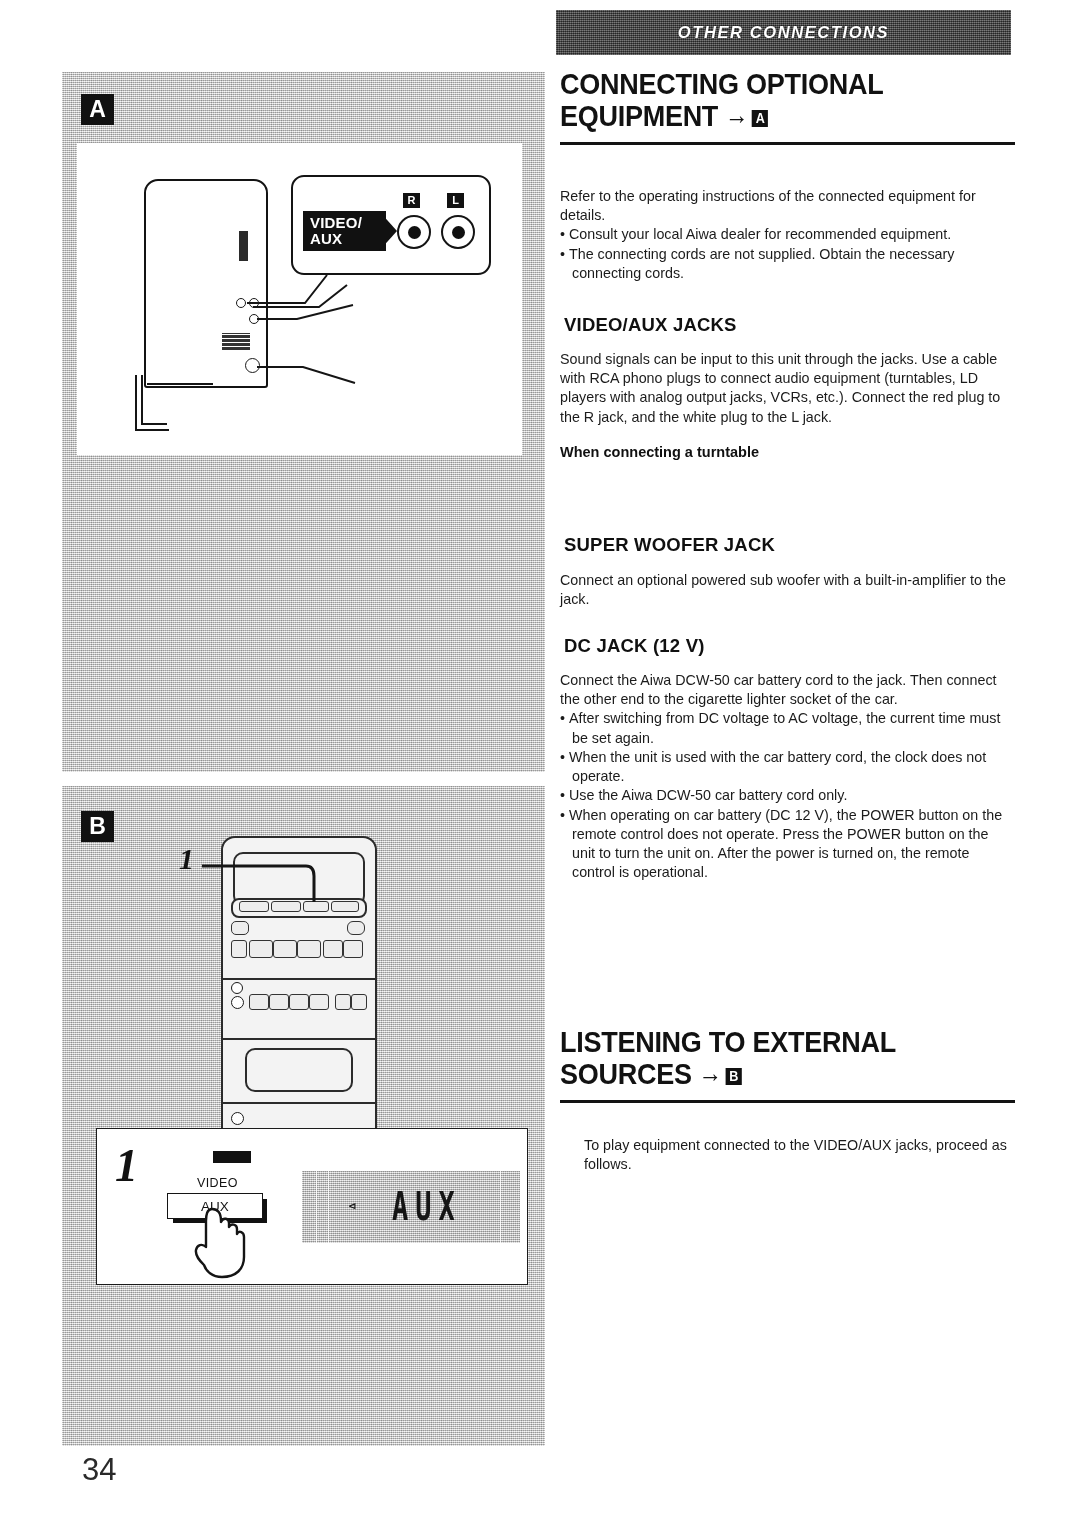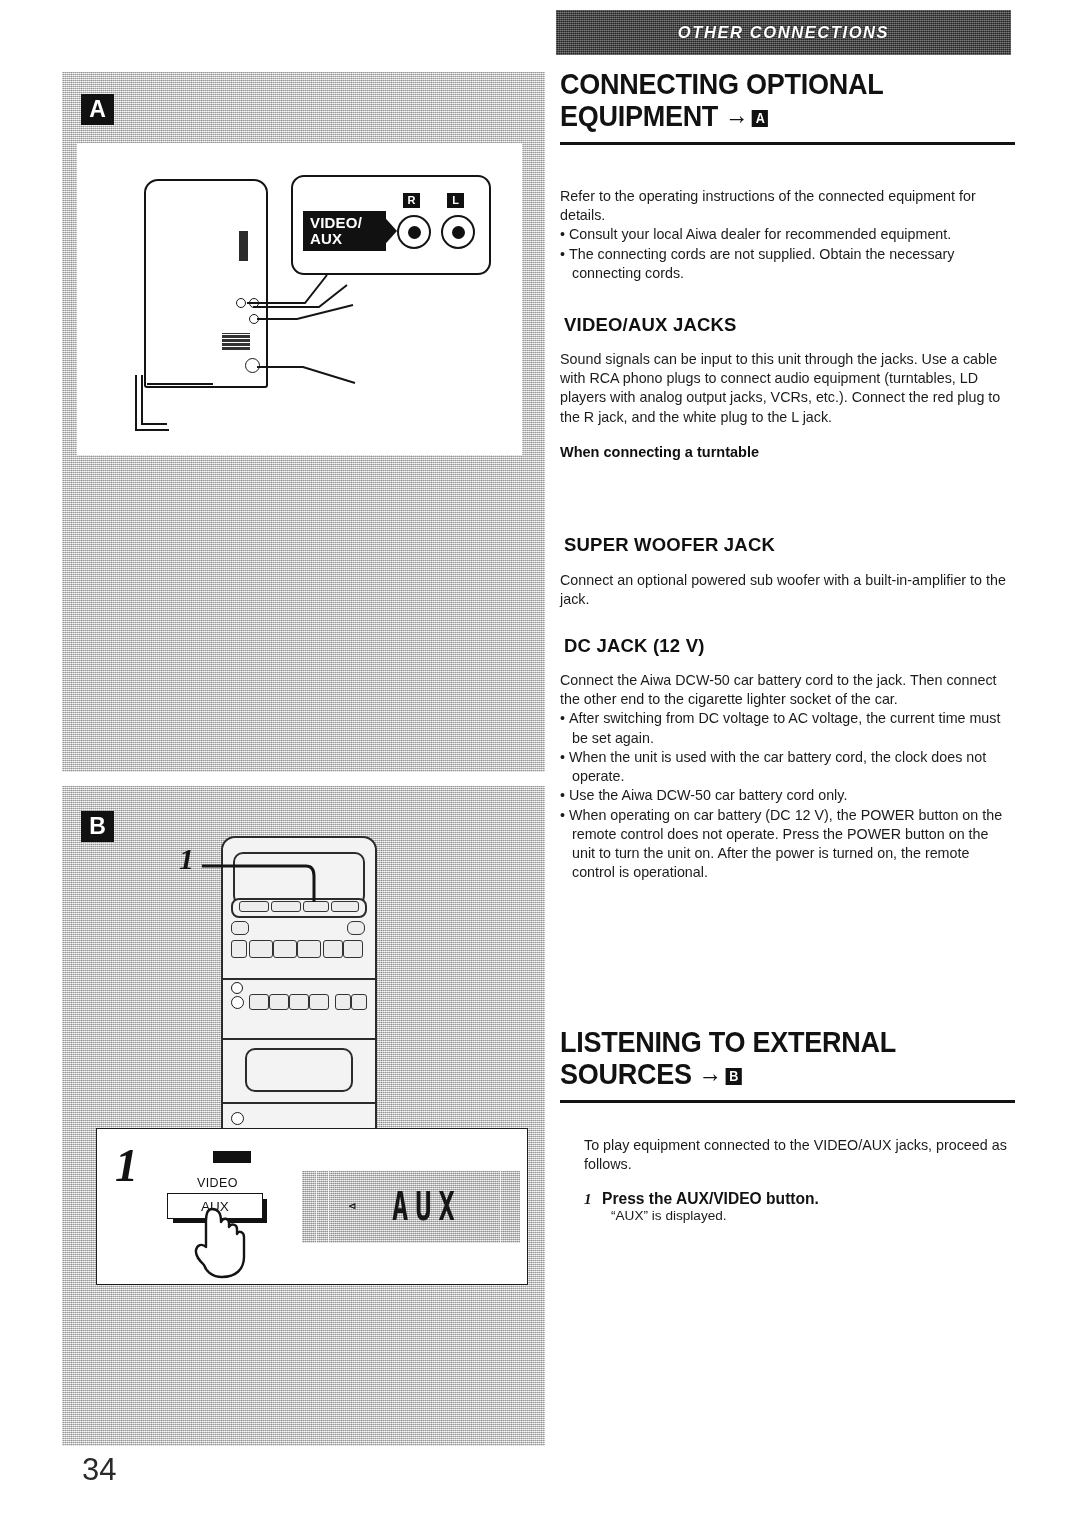--- a/index.html
+++ b/index.html
@@ -351,21 +351,17 @@
       <h1 class="sec">
         <span>LISTENING TO EXTERNAL</span><br>
         <span>SOURCES</span><span class="arrowglyph" style="margin-left:8px;">→</span><span class="chip">B</span>
       </h1>
       <div class="rulethick" style="margin-top:10px;width:455px;"></div>
     </div>
 
     <div class="abs" style="left:4px;top:1136px;width:462px;margin-left:24px;">
       <p class="body">To play equipment connected to the VIDEO/AUX jacks, proceed as follows.</p>
       <ol class="steps" style="margin-top:16px;">
-        <li>
-          <span class="stepnum">1</span><span class="stepttl">Press the AUX/VIDEO button.</span>
-          <div class="stepsub">“AUX” is displayed.</div>
-        </li>
       </ol>
     </div>
 
   </div>
 </div>
 
 </body></html>

